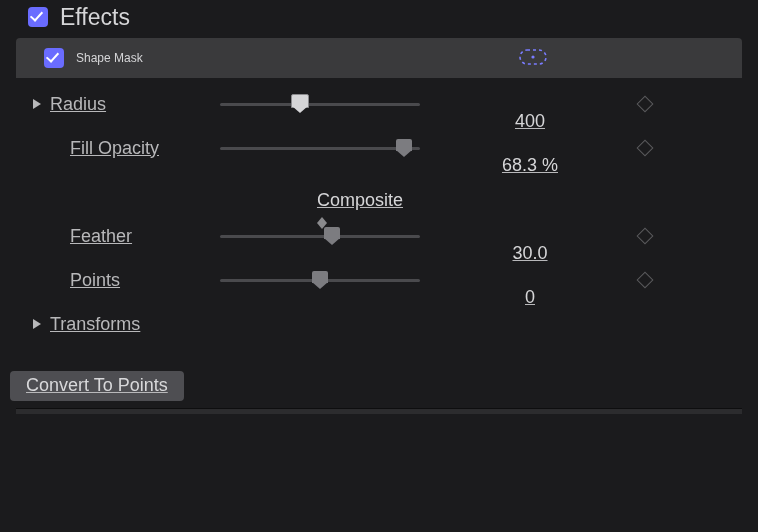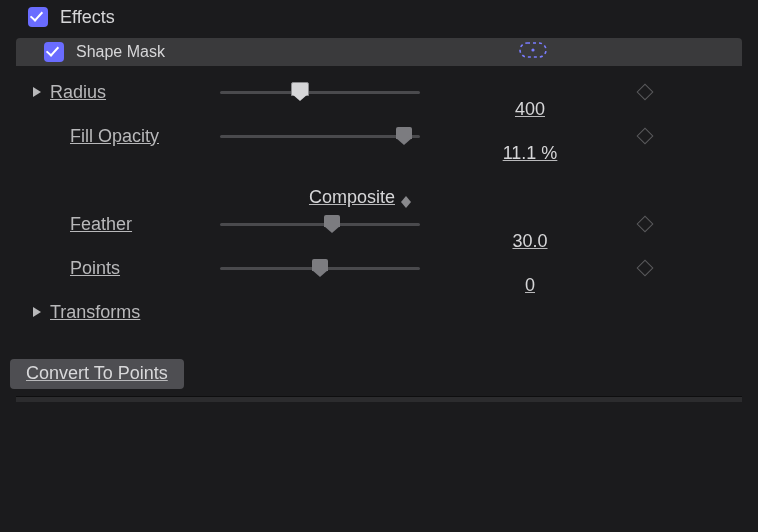--- a/index.html
+++ b/index.html
@@ -15,38 +15,38 @@
     --slider-thumb:#7c7c80;
     --btn-bg:#4e4e52;
     --btn-text:#d8d8da;
     --divider:#3a3a3c;
   }
   *{box-sizing:border-box;font-family:-apple-system,BlinkMacSystemFont,"Helvetica Neue",Arial,sans-serif;}
   body{margin:0;background:var(--bg);color:var(--text);width:758px;height:532px;overflow:hidden;}
   .panel{padding:0;}
   .section-header{
     display:flex;align-items:center;height:34px;padding:0 8px 0 28px;
-    font-size:18px;font-weight:400;color:var(--text);
+    font-size:23px;font-weight:400;color:var(--text);
   }
   .checkbox{
     width:20px;height:20px;border-radius:4px;background:var(--accent);
     display:flex;align-items:center;justify-content:center;margin-right:12px;
     position:relative;flex-shrink:0;
   }
   .checkbox.checked::after{
     content:"";position:absolute;left:5px;top:2px;width:5px;height:10px;
     border:solid #fff;border-width:0 2.5px 2.5px 0;transform:rotate(42deg);
   }
   .checkbox.empty{
     background:transparent;border:1.5px solid #6b6b6f;border-radius:5px;
   }
   .effect-header{
-    display:flex;align-items:center;height:28px;padding:0 14px 0 28px;
+    display:flex;align-items:center;height:40px;padding:0 14px 0 28px;
     background:var(--row-hdr);margin:4px 16px 0 16px;border-radius:4px 4px 0 0;
-    font-size:16px;
+    font-size:12px;
   }
   .effect-header .name{flex:0 0 auto;margin-right:auto;}
   .effect-header .icon-slot{flex:0 0 auto;margin-left:auto;margin-right:180px;}
   .rows{margin:0 16px;padding:4px 0 10px 0;}
   .row{
     display:flex;align-items:center;height:44px;padding:0 8px 0 14px;
     font-size:18px;color:var(--text-dim);text-decoration:underline;
   }
   .row .disclosure{
     width:14px;flex-shrink:0;margin-right:6px;color:var(--text-dim);
@@ -92,21 +92,21 @@
     background:#d6d6d8;border:1.5px solid #8a8a8d;left:-9px;top:-10px;
   }
   .slider-thumb.marker::after{
     border-top-color:#d6d6d8;
   }
   .keyframe-diamond{
     width:12px;height:12px;transform:rotate(45deg);
     border:1.5px solid #5a5a5d;
   }
   .popup{
-    display:flex;align-items:flex-end;gap:6px;color:var(--text);
+    display:flex;align-items:flex-start;gap:6px;color:var(--text);flex-direction:column;
   }
   .popup-arrows{
     display:flex;flex-direction:column;line-height:0;color:var(--text-dim2);
   }
   .popup-arrows svg{display:block;}
   .button{
     background:var(--btn-bg);color:var(--btn-text);border:none;
     padding:6px 16px;font-size:18px;border-radius:4px;
     height:30px;display:flex;align-items:center;
   }
@@ -160,21 +160,21 @@
 
     <div class="row no-arrow indent">
       <span class="disclosure"></span>
       <span class="label">Fill Opacity</span>
       <span class="control">
         <span class="slider">
           <span class="slider-track"></span>
           <span class="slider-thumb" style="left: 92%;"></span>
         </span>
       </span>
-      <span class="value">11.1 %</span>
+      <span class="value">68.3 %</span>
       <span class="kf">
           <span class="keyframe-diamond"></span>
         </span>
     </div>
 
 
     <div class="row no-arrow indent">
       <span class="disclosure"></span>
       <span class="control"></span>
       <span class="value">

